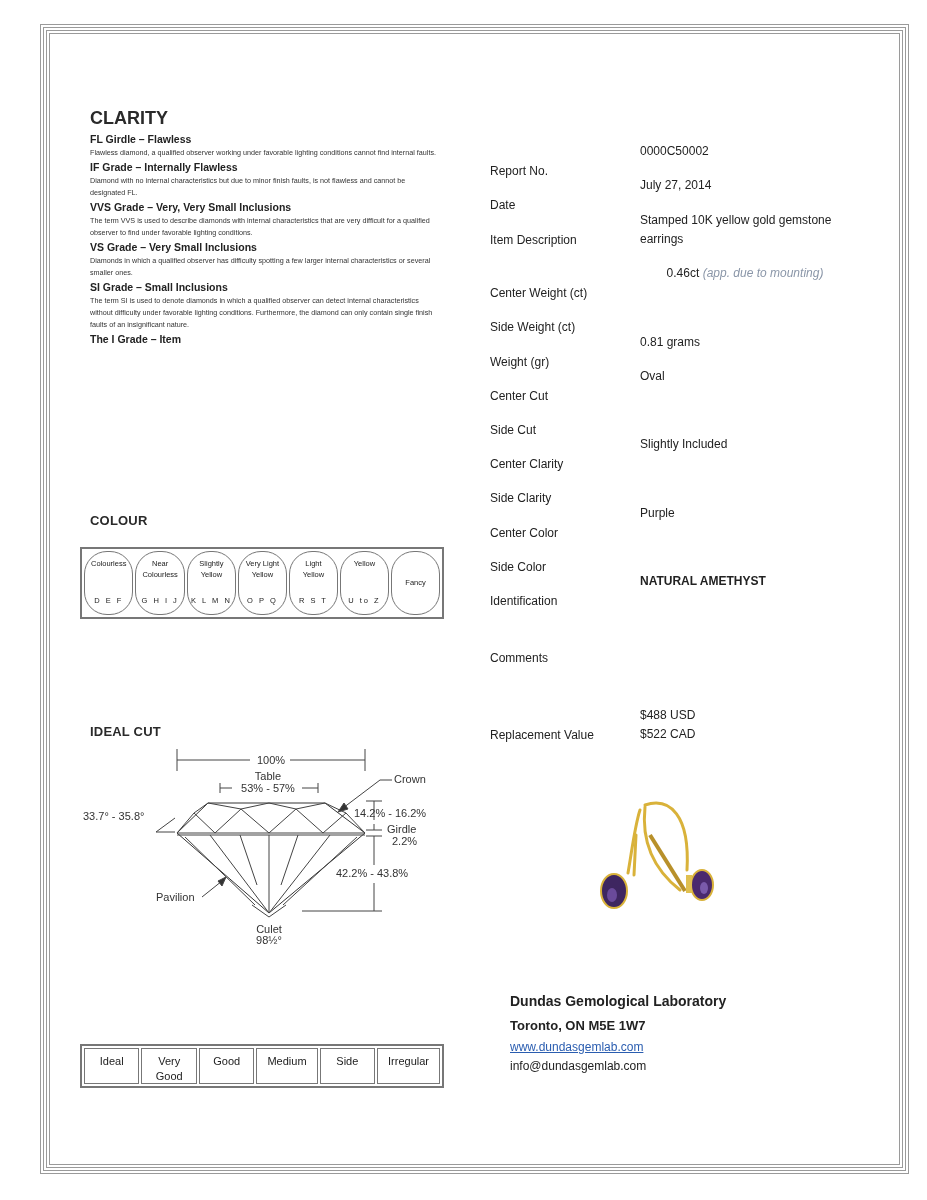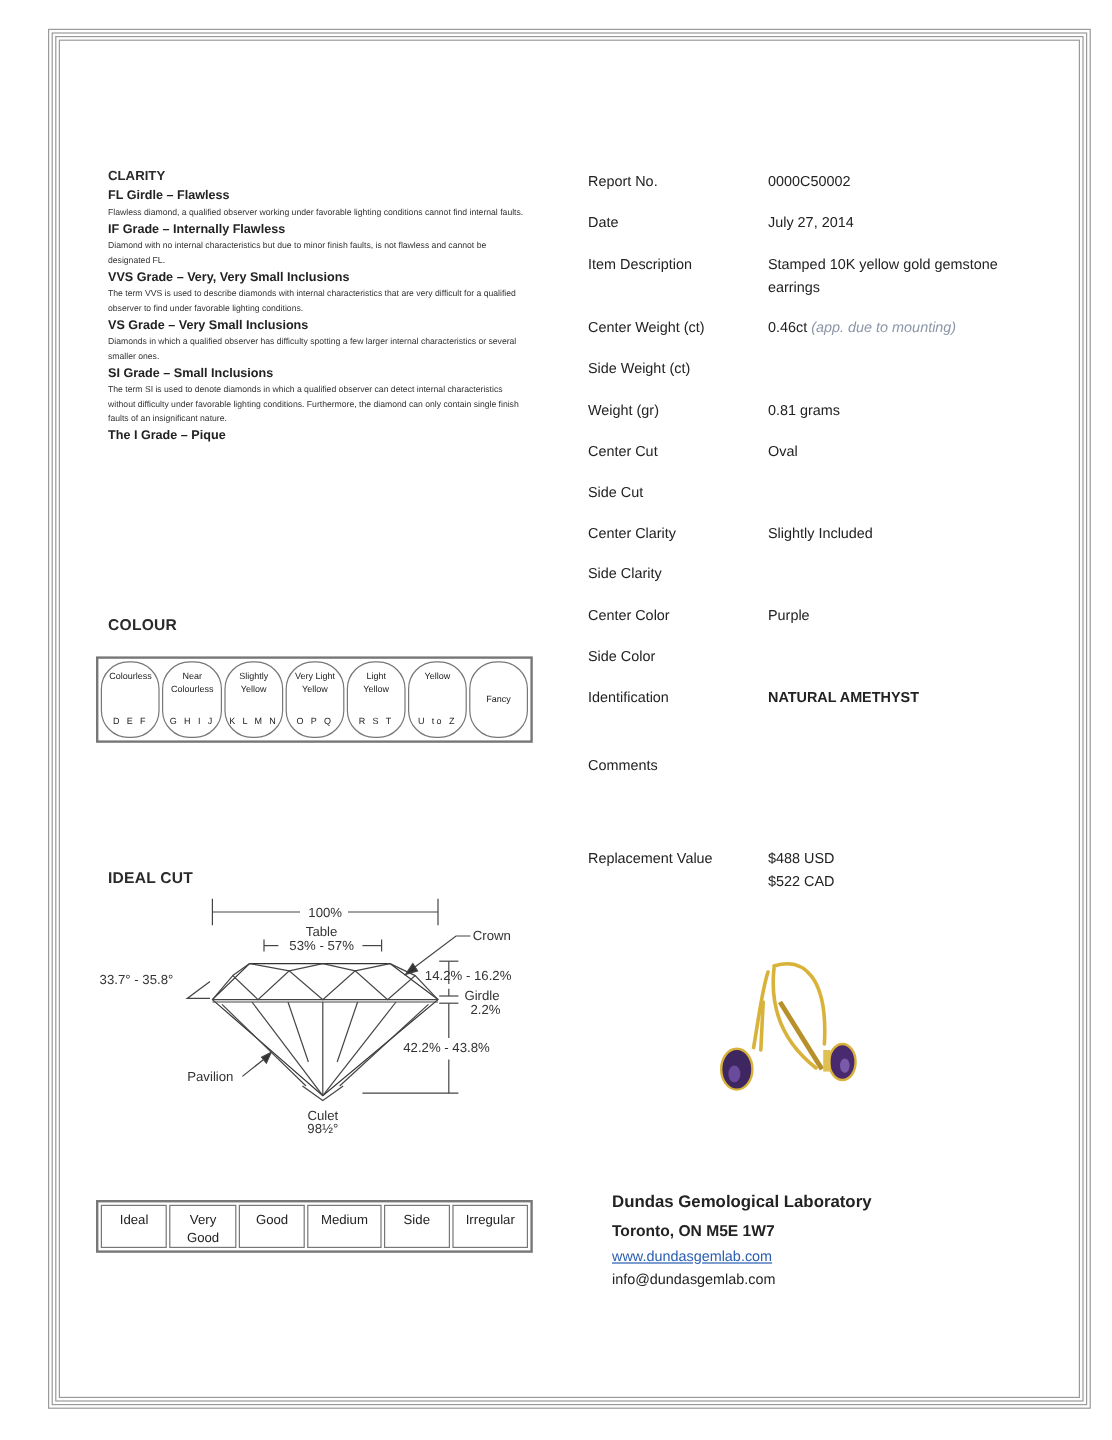--- a/index.html
+++ b/index.html
@@ -13,57 +13,57 @@
   .section-title { position:absolute; left:90px; font-size:13px; font-weight:bold; color:#2a2a2a; letter-spacing:0.2px; }
   .clarity { position:absolute; left:90px; top:108px; width:350px; }
   .clarity .h { font-size:10.5px; font-weight:bold; color:#222; margin-top:2px; }
   .clarity .d { font-size:7.2px; line-height:12px; color:#333; margin:2px 0 2px 0; }
   .tbl { position:absolute; border:2px solid #777; padding:2px; display:flex; gap:2px; background:#fff; }
   .tbl .cell { border:1px solid #777; display:flex; flex-direction:column; align-items:center; justify-content:center; text-align:center; }
   .colour-tbl { left:80px; top:547px; width:356px; height:64px; }
   .colour-tbl .cell { flex:1; font-size:7.5px; line-height:11px; color:#222; justify-content:space-between; padding:6px 0 8px;border-radius:23px; }
   .colour-tbl .cell .grades { letter-spacing:2px; }
   .colour-tbl .cell.fancy { justify-content:center; }
-  .cut-tbl { left:80px; top:1000px; width:356px; height:36px; }
+  .cut-tbl { left:80px; top:1044px; width:356px; height:36px; }
   .cut-tbl .cell { flex:1; font-size:11px; line-height:15px; color:#222; justify-content:flex-start; padding-top:5px; }
   .info { position:absolute; left:490px; top:138px; width:360px; }
   .row { position:absolute; left:0; font-size:12px; color:#222; }
-  .row .lbl { position:absolute; left:0; width:150px; white-space:nowrap; }
+  .row .lbl { position:absolute; left:0; width:150px; white-space:nowrap;margin-top:20px; }
   .row .val { position:absolute; left:150px; width:210px; line-height:19px; }
   .note { color:#8a96a8; font-style:italic; }
   .bold { font-weight:bold; }
   .lab { position:absolute; left:510px; top:993px; width:270px; text-align:left; font-weight:bold; color:#222; }
   .lab .name { font-size:14px; margin-bottom:6px; }
   .lab .addr { font-size:13px; line-height:21px; }
   .lab .web { font-size:12px; color:#2a5db0; text-decoration:underline; font-weight:normal; margin-top:1px; line-height:20px; }
   .lab .mail { font-size:12px; font-weight:normal; line-height:18px; }
   svg text { font-family:"Liberation Sans", sans-serif; fill:#333; }
 </style>
 </head>
 <body>
 
 <div class="frame f1"></div>
 <div class="frame f2"></div>
 <div class="frame f3"></div>
 <div class="frame f4"></div>
 
 <div class="clarity">
-  <div style="font-size:11px;font-weight:bold;color:#2a2a2a;margin-bottom:4px;margin-top:33px;">CLARITY</div>
+  <div style="font-size:18px;font-weight:bold;color:#2a2a2a;margin-bottom:4px;">CLARITY</div>
   <div id="clarity-list">
       <div class="h">FL Girdle – Flawless</div>
       <div class="d">Flawless diamond, a qualified observer working under favorable lighting conditions cannot find internal faults.</div>
       <div class="h">IF Grade – Internally Flawless</div>
       <div class="d">Diamond with no internal characteristics but due to minor finish faults, is not flawless and cannot be designated FL.</div>
       <div class="h">VVS Grade – Very, Very Small Inclusions</div>
       <div class="d">The term VVS is used to describe diamonds with internal characteristics that are very difficult for a qualified observer to find under favorable lighting conditions.</div>
       <div class="h">VS Grade – Very Small Inclusions</div>
       <div class="d">Diamonds in which a qualified observer has difficulty spotting a few larger internal characteristics or several smaller ones.</div>
       <div class="h">SI Grade – Small Inclusions</div>
       <div class="d">The term SI is used to denote diamonds in which a qualified observer can detect internal characteristics without difficulty under favorable lighting conditions. Furthermore, the diamond can only contain single finish faults of an insignificant nature.</div>
-      <div class="h">The I Grade – Pique</div>
+      <div class="h">The I Grade – Item</div>
     </div>
 </div>
 
 <div class="section-title" style="top:513px;">COLOUR</div>
 <div class="tbl colour-tbl" id="colour-tbl">
     <div class="cell">
       <div style="padding: 0px 6px;">Colourless</div>
       <div class="grades">D E F</div>
     </div>
     <div class="cell">
@@ -183,21 +183,21 @@
     <div class="row" style="top: 40px;">
       <span class="lbl">Date</span>
       <span class="val" style="top: -2px;"><span>July 27, 2014</span></span>
     </div>
     <div class="row" style="top: 75px;">
       <span class="lbl">Item Description</span>
       <span class="val" style="top: -2px;"><span>Stamped 10K yellow gold gemstone earrings</span></span>
     </div>
     <div class="row" style="top: 128px;">
       <span class="lbl">Center Weight (ct)</span>
-      <span class="val" style="top: -2px;"><span>0.46ct</span> <span class="note">(app. due to mounting)</span></span>
+      <span class="val" style="top: -2px; text-align: center;"><span>0.46ct</span> <span class="note">(app. due to mounting)</span></span>
     </div>
     <div class="row" style="top: 162px;">
       <span class="lbl">Side Weight (ct)</span>
       <span class="val" style="top: -2px;"><span></span></span>
     </div>
     <div class="row" style="top: 197px;">
       <span class="lbl">Weight (gr)</span>
       <span class="val" style="top: -2px;"><span>0.81 grams</span></span>
     </div>
     <div class="row" style="top: 231px;">

